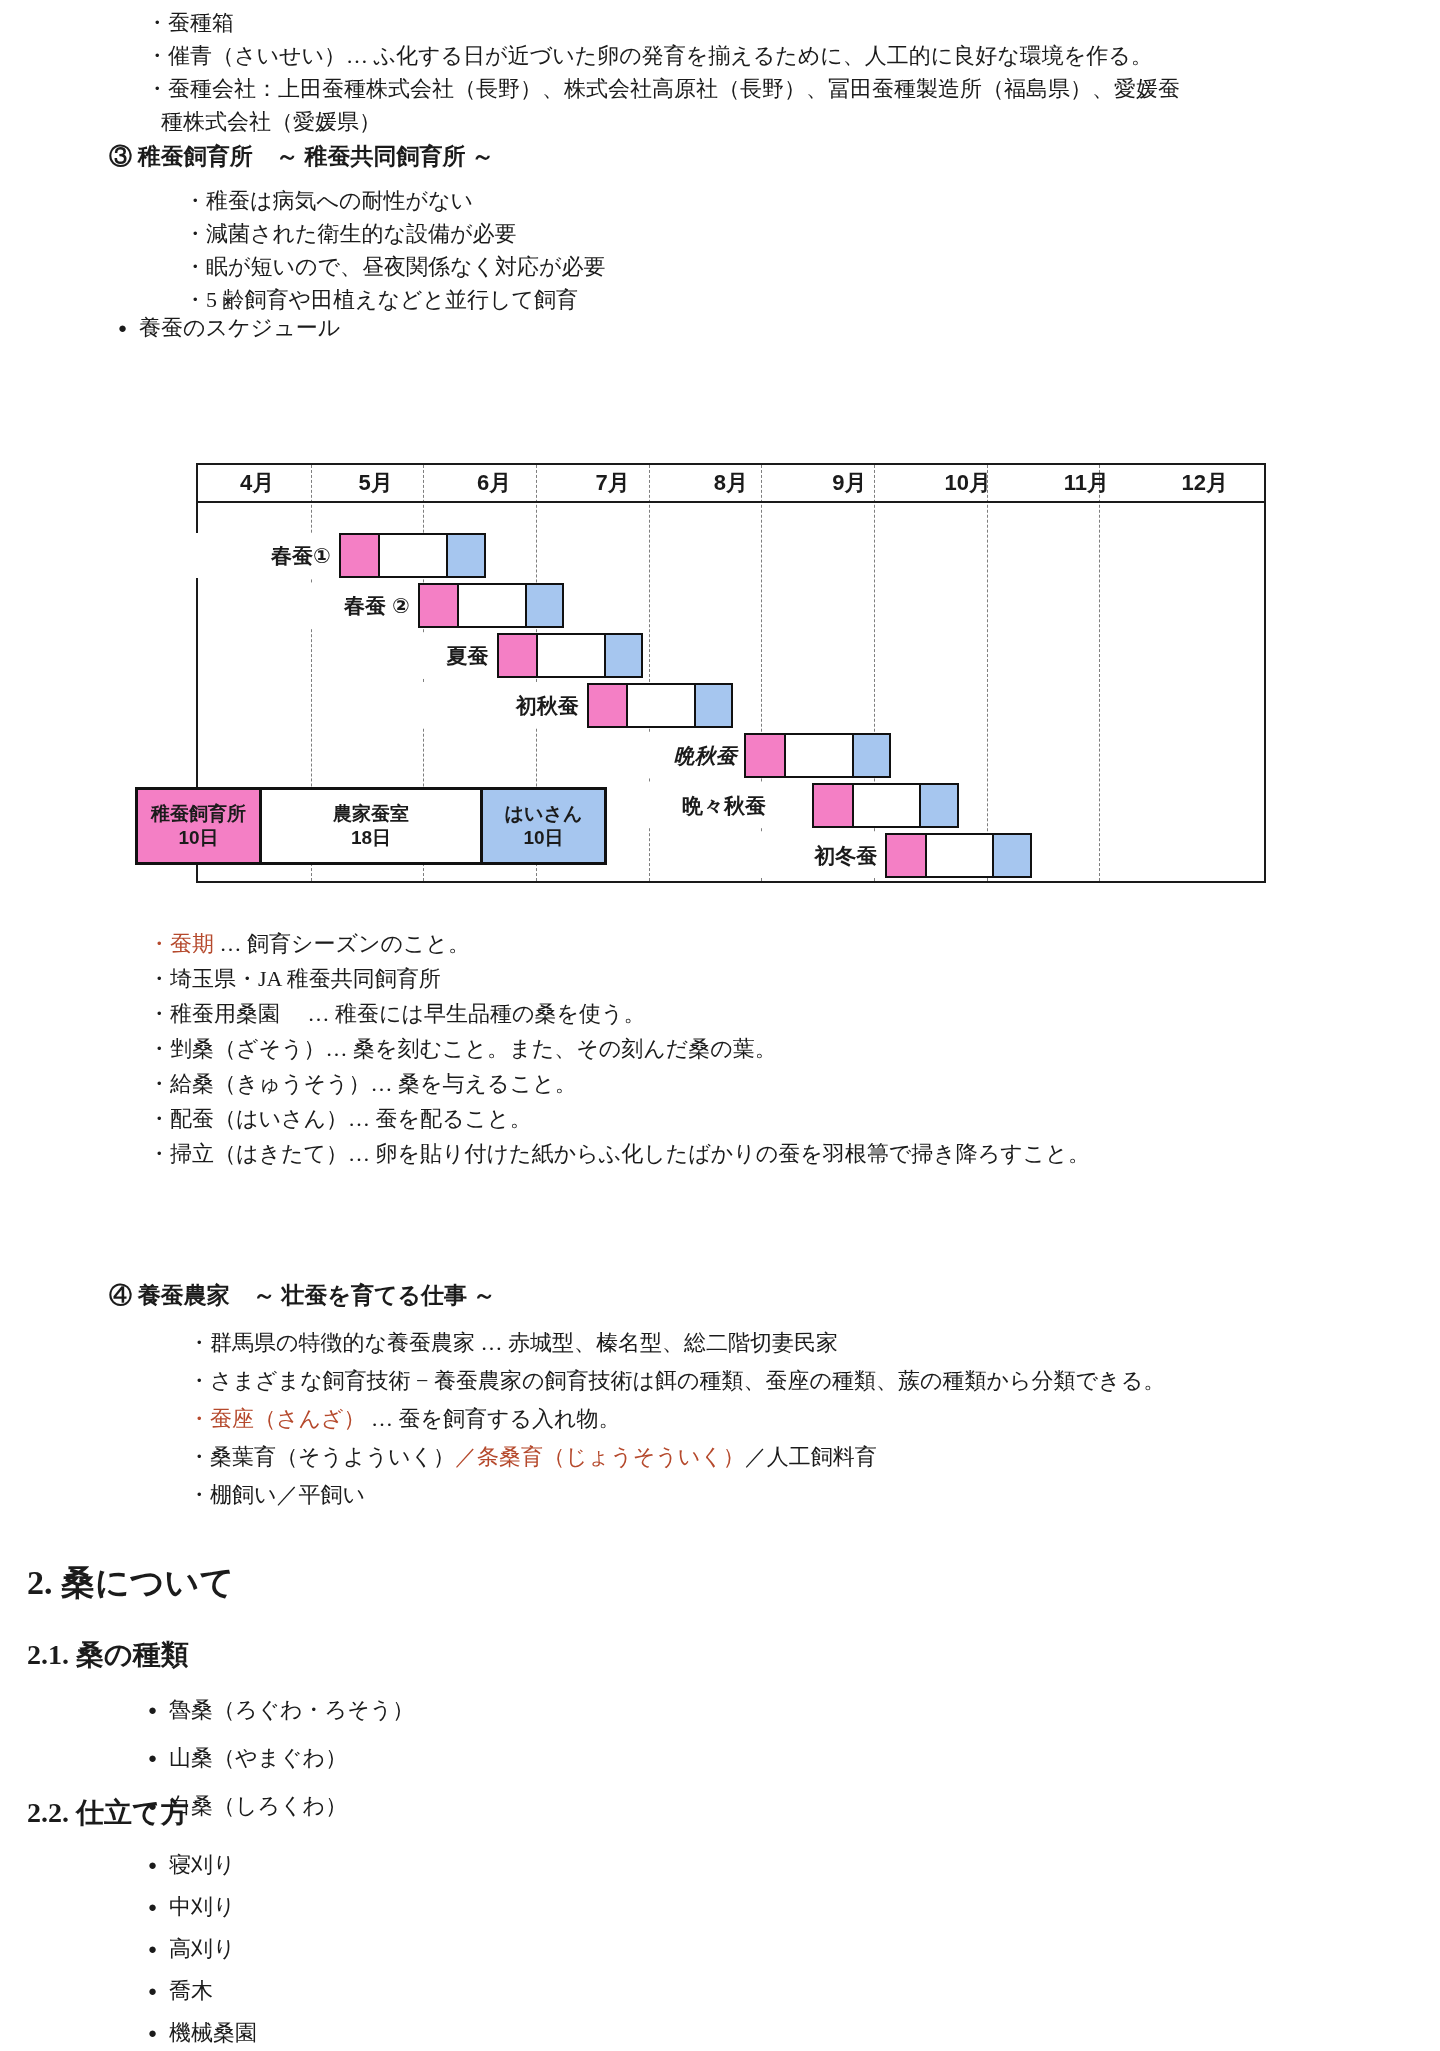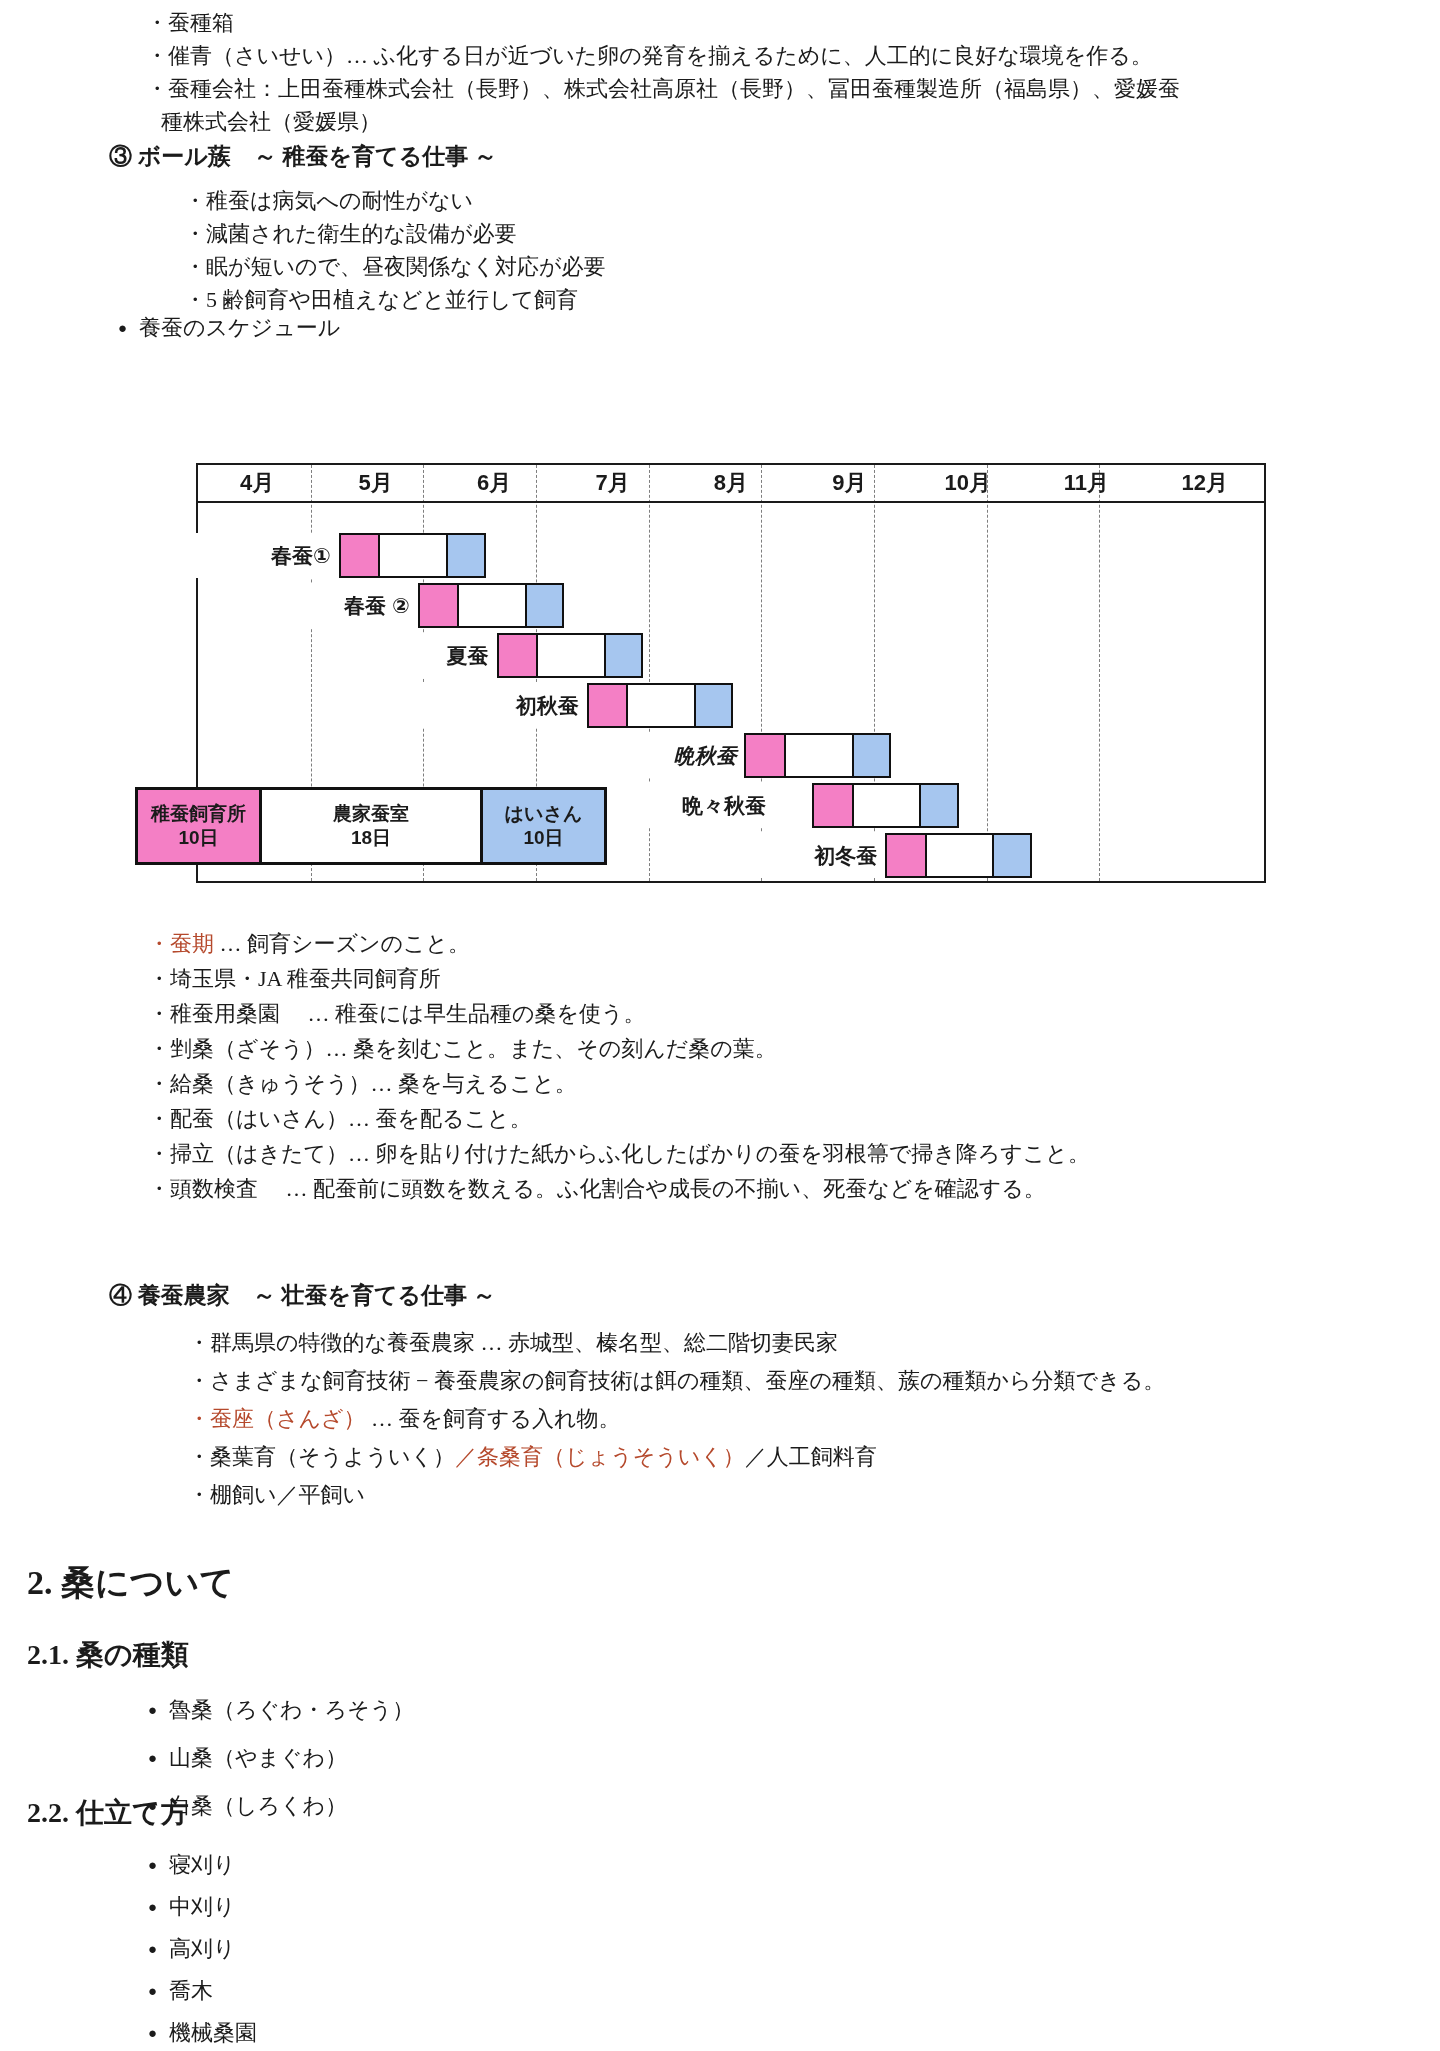--- a/index.html
+++ b/index.html
@@ -59,21 +59,21 @@
 </head>
 <body>
 
 <div id="intro-list" class="abs bullet-list">
     <div class="line"><span>・蚕種箱</span></div>
     <div class="line"><span>・催青（さいせい）… ふ化する日が近づいた卵の発育を揃えるために、人工的に良好な環境を作る。</span></div>
     <div class="line"><span>・蚕種会社：上田蚕種株式会社（長野）、株式会社高原社（長野）、冨田蚕種製造所（福島県）、愛媛蚕</span></div>
     <div class="line cont"><span>種株式会社（愛媛県）</span></div>
   </div>
 
-<div id="sec3-heading" class="abs">③ ボール蔟　～ 稚蚕を育てる仕事 ～</div>
+<div id="sec3-heading" class="abs">③ 稚蚕飼育所　～ 稚蚕共同飼育所 ～</div>
 <div id="sec3-list" class="abs bullet-list">
     <div class="line"><span>・稚蚕は病気への耐性がない</span></div>
     <div class="line"><span>・減菌された衛生的な設備が必要</span></div>
     <div class="line"><span>・眠が短いので、昼夜関係なく対応が必要</span></div>
     <div class="line"><span>・5 齢飼育や田植えなどと並行して飼育</span></div>
   </div>
 
 <div id="schedule-label-row" class="abs">
   <span class="dot-marker">●</span><span>養蚕のスケジュール</span>
 </div>
@@ -161,21 +161,20 @@
 </div>
 
 <div id="post-list" class="abs bullet-list">
     <div class="line"><span class="red">・蚕期</span><span> … 飼育シーズンのこと。</span></div>
     <div class="line"><span>・埼玉県・JA 稚蚕共同飼育所</span></div>
     <div class="line"><span>・稚蚕用桑園　 … 稚蚕には早生品種の桑を使う。</span></div>
     <div class="line"><span>・剉桑（ざそう）… 桑を刻むこと。また、その刻んだ桑の葉。</span></div>
     <div class="line"><span>・給桑（きゅうそう）… 桑を与えること。</span></div>
     <div class="line"><span>・配蚕（はいさん）… 蚕を配ること。</span></div>
     <div class="line"><span>・掃立（はきたて）… 卵を貼り付けた紙からふ化したばかりの蚕を羽根箒で掃き降ろすこと。</span></div>
-    <div class="line"><span>・頭数検査　 … 配蚕前に頭数を数える。ふ化割合や成長の不揃い、死蚕などを確認する。</span></div>
   </div>
 
 <div id="sec4-heading" class="abs">④ 養蚕農家　～ 壮蚕を育てる仕事 ～</div>
 <div id="sec4-list" class="abs bullet-list">
     <div class="line"><span>・群馬県の特徴的な養蚕農家 … 赤城型、榛名型、総二階切妻民家</span></div>
     <div class="line"><span>・さまざまな飼育技術 − 養蚕農家の飼育技術は餌の種類、蚕座の種類、蔟の種類から分類できる。</span></div>
     <div class="line"><span class="red">・蚕座（さんざ）</span><span> … 蚕を飼育する入れ物。</span></div>
     <div class="line"><span>・桑葉育（そうよういく）</span><span class="red">／条桑育（じょうそういく）</span><span>／人工飼料育</span></div>
     <div class="line"><span>・棚飼い／平飼い</span></div>
   </div>

